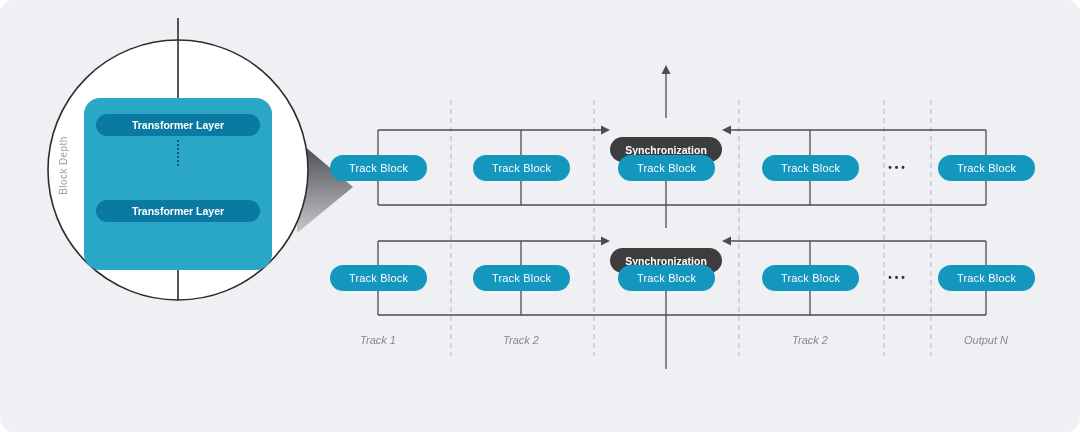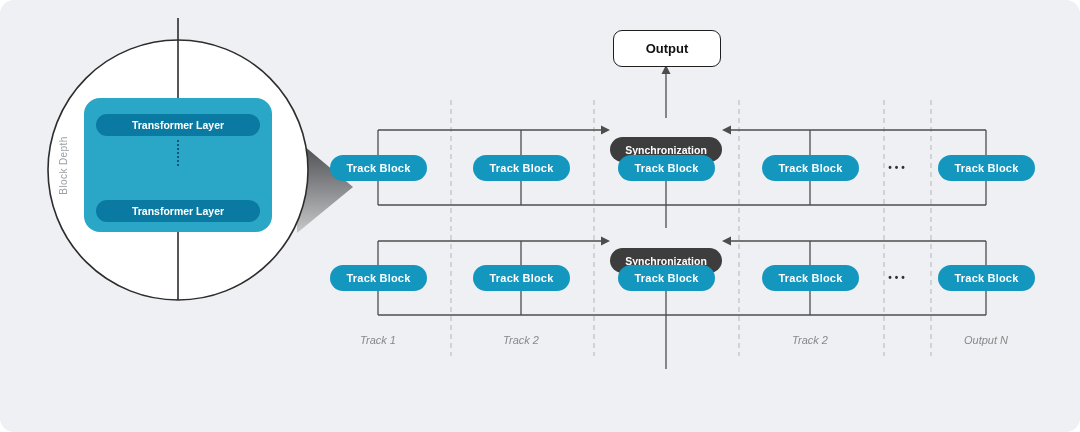--- a/index.html
+++ b/index.html
@@ -1,29 +1,29 @@
 <!DOCTYPE html>
 <html><head>
 <meta charset="utf-8">
 <style>
   html,body { margin:0; padding:0; background:#ffffff; font-family:"Liberation Sans","DejaVu Sans",sans-serif; }
   .canvas { position:relative; width:1080px; height:432px; background:#eef0f3; border-radius:14px; overflow:hidden; }
   .canvas svg.wires { position:absolute; inset:0; }
 
   
-  .zoom-box { position:absolute; left:84px; top:98px; width:188px; height:134px; border-radius:16px; background:#2aa6c7; }
+  .zoom-box { position:absolute; left:84px; top:98px; width:188px; height:172px; border-radius:16px; background:#2aa6c7; }
   .layer-pill { position:absolute; left:12px; width:164px; height:22px; border-radius:11px; background:#0b7aa2;
                 color:#fff; font-size:10.5px; font-weight:700; display:flex; align-items:center; justify-content:center; }
   .dotted-conn { position:absolute; left:93px; top:42px; height:26px; width:0; border-left:2px dotted #0d567a; }
   .depth-label { position:absolute; left:13px; top:160px; width:100px; text-align:center; transform:rotate(-90deg);
                  color:#9aa0a6; font-size:10px; letter-spacing:.4px; }
 
   
   .tb   { position:absolute; width:97px; height:26px; border-radius:13px; background:#1497bf; color:#fff;
-          font-size:11px; font-weight:700; display:flex; align-items:center; justify-content:center; letter-spacing:.2px; }
+          font-size:11px; font-weight:400; display:flex; align-items:center; justify-content:center; letter-spacing:.2px; }
   .sync { position:absolute; left:610px; width:112px; height:25px; border-radius:13px; background:#3d3d3d; color:#fff;
           font-size:10.5px; font-weight:600; display:flex; align-items:center; justify-content:center;margin-top:19px; }
   .io   { position:absolute; left:613px; width:106px; height:35px; border-radius:9px; background:#fff;
           border:1.7px solid #1f1f1f; color:#111; font-size:13px; font-weight:700;
           display:flex; align-items:center; justify-content:center; }
   .tl   { position:absolute; top:334px; width:90px; text-align:center; font-size:11px; color:#888;font-style:italic; }
   .dots { position:absolute; left:878px; width:40px; height:14px; line-height:14px; text-align:center;
           font-size:10px; letter-spacing:3px; color:#2e2e2e; font-weight:700; }
 </style>
 </head>
@@ -75,21 +75,20 @@
   </svg>
 
   <div class="depth-label">Block Depth</div>
 
   <div class="zoom-box">
     <div class="layer-pill" style="top:16px">Transformer Layer</div>
     <div class="dotted-conn"></div>
     <div class="layer-pill" style="top:102px">Transformer Layer</div>
   </div>
 
-  <div class="io" style="top:30px">Output</div>
 
   <div class="sync" style="top:118px">Synchronization</div>
   <div class="sync" style="top:229px">Synchronization</div>
 
   <div class="tb" style="left:330px; top:155px">Track Block</div>
   <div class="tb" style="left:473px; top:155px">Track Block</div>
   <div class="tb" style="left:618px; top:155px">Track Block</div>
   <div class="tb" style="left:762px; top:155px">Track Block</div>
   <div class="tb" style="left:938px; top:155px">Track Block</div>
 

